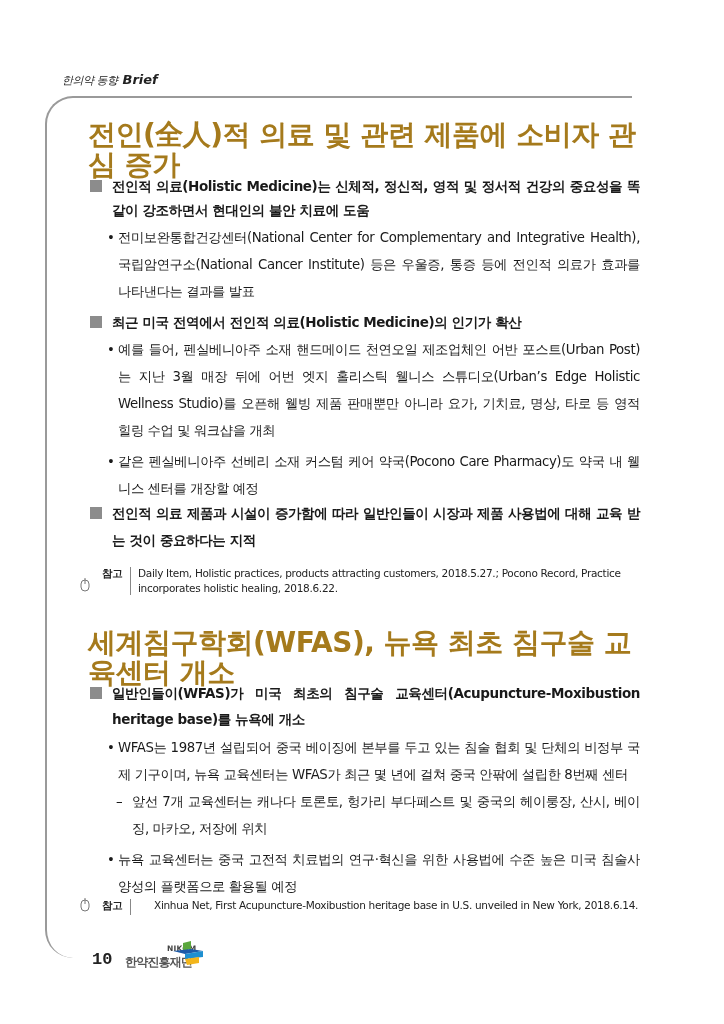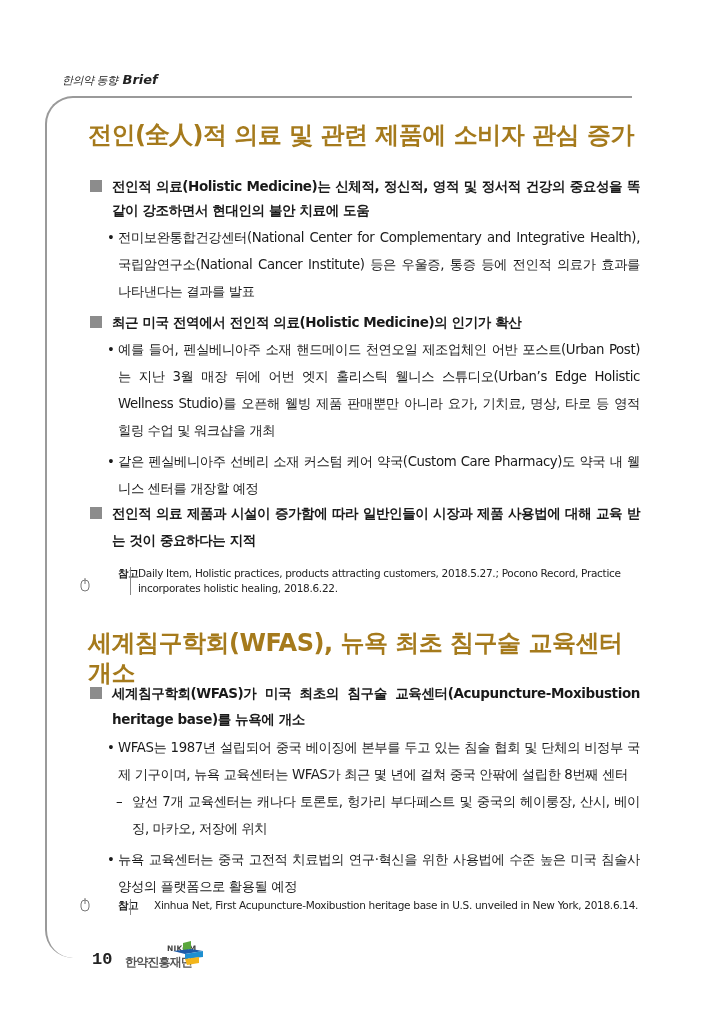--- a/index.html
+++ b/index.html
@@ -51,21 +51,21 @@
       background: #fff;
     }
     .content {
       position: absolute;
       left: 88px;
       top: 120px;
       width: 552px;
     }
     .section-title {
       font-weight: bold;
-      font-size: 24px;
+      font-size: 28px;
       color: #a57a1c;
       letter-spacing: -0.5px;
       margin: 0;
       line-height: 30px;
     }
     .sec1-title { position: absolute; top: 0; left: 0; }
     .sec2-title { position: absolute; top: 508px; left: 0; }
     .block {
       position: absolute;
       left: 0;
@@ -130,21 +130,20 @@
       top: 12px;
       width: 10px;
       height: 14px;
     }
     .ref-label {
       position: absolute;
       left: 14px;
       top: 0;
       font-weight: bold;
       font-size: 10.5px;
-      margin-left: 16px;
     }
     .ref-divider {
       position: absolute;
       left: 42px;
       top: 1px;
       width: 1px;
       height: 28px;
       background: #888;
     }
     .ref-text {
@@ -226,21 +225,21 @@
     <div class="sq-item">
       <span class="sq-bullet"></span>
       <span>최근 미국 전역에서 전인적 의료(Holistic Medicine)의 인기가 확산</span>
     </div>
     <div class="dot-item">
       <span class="dot-bullet">•</span>
       <span>예를 들어, 펜실베니아주 소재 핸드메이드 천연오일 제조업체인 어반 포스트(Urban Post)는 지난 3월 매장 뒤에 어번 엣지 홀리스틱 웰니스 스튜디오(Urban’s Edge Holistic Wellness Studio)를 오픈해 웰빙 제품 판매뿐만 아니라 요가, 기치료, 명상, 타로 등 영적 힐링 수업 및 워크샵을 개최</span>
     </div>
     <div class="dot-item" style="margin-top:4px;">
       <span class="dot-bullet">•</span>
-      <span>같은 펜실베니아주 선베리 소재 커스텀 케어 약국(Custom Care Pharmacy)도 약국 내 웰니스 센터를 개장할 예정</span>
+      <span>같은 펜실베니아주 선베리 소재 커스텀 케어 약국(Pocono Care Pharmacy)도 약국 내 웰니스 센터를 개장할 예정</span>
     </div>
   </div>
 
   <div class="block" style="top:380px;">
     <div class="sq-item" style="line-height:27px;">
       <span class="sq-bullet" style="top:7px;"></span>
       <span>전인적 의료 제품과 시설이 증가함에 따라 일반인들이 시장과 제품 사용법에 대해 교육 받는 것이 중요하다는 지적</span>
     </div>
   </div>
 
@@ -253,21 +252,21 @@
     <span class="ref-label">참고</span>
     <span class="ref-divider"></span>
     <span class="ref-text">Daily Item, Holistic practices, products attracting customers, 2018.5.27.; Pocono Record, Practice incorporates holistic healing, 2018.6.22.</span>
   </div>
 
   <h2 class="section-title sec2-title">세계침구학회(WFAS), 뉴욕 최초 침구술 교육센터 개소</h2>
 
   <div class="block" style="top:560px;">
     <div class="sq-item" style="line-height:26px;">
       <span class="sq-bullet" style="top:7px;"></span>
-      <span>세계침구학회(WFAS)가 미국 최초의 침구술 교육센터(Acupuncture-Moxibustion heritage base)를 뉴욕에 개소</span>
+      <span>일반인들이(WFAS)가 미국 최초의 침구술 교육센터(Acupuncture-Moxibustion heritage base)를 뉴욕에 개소</span>
     </div>
     <div class="dot-item">
       <span class="dot-bullet">•</span>
       <span>WFAS는 1987년 설립되어 중국 베이징에 본부를 두고 있는 침술 협회 및 단체의 비정부 국제 기구이며, 뉴욕 교육센터는 WFAS가 최근 몇 년에 걸쳐 중국 안팎에 설립한 8번째 센터</span>
     </div>
     <div class="dash-item">
       <span class="dash-bullet">–</span>
       <span>앞선 7개 교육센터는 캐나다 토론토, 헝가리 부다페스트 및 중국의 헤이룽장, 산시, 베이징, 마카오, 저장에 위치</span>
     </div>
     <div class="dot-item" style="margin-top:4px;">

